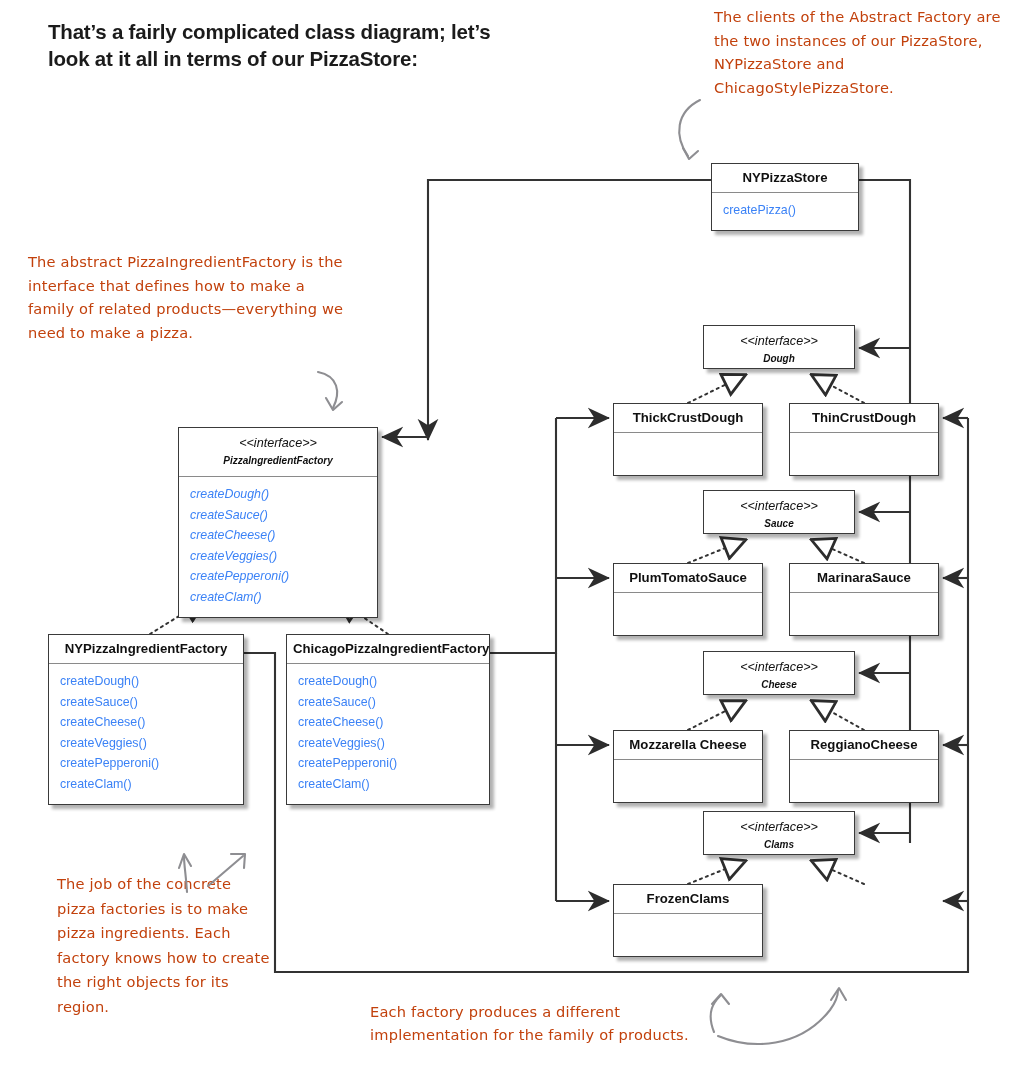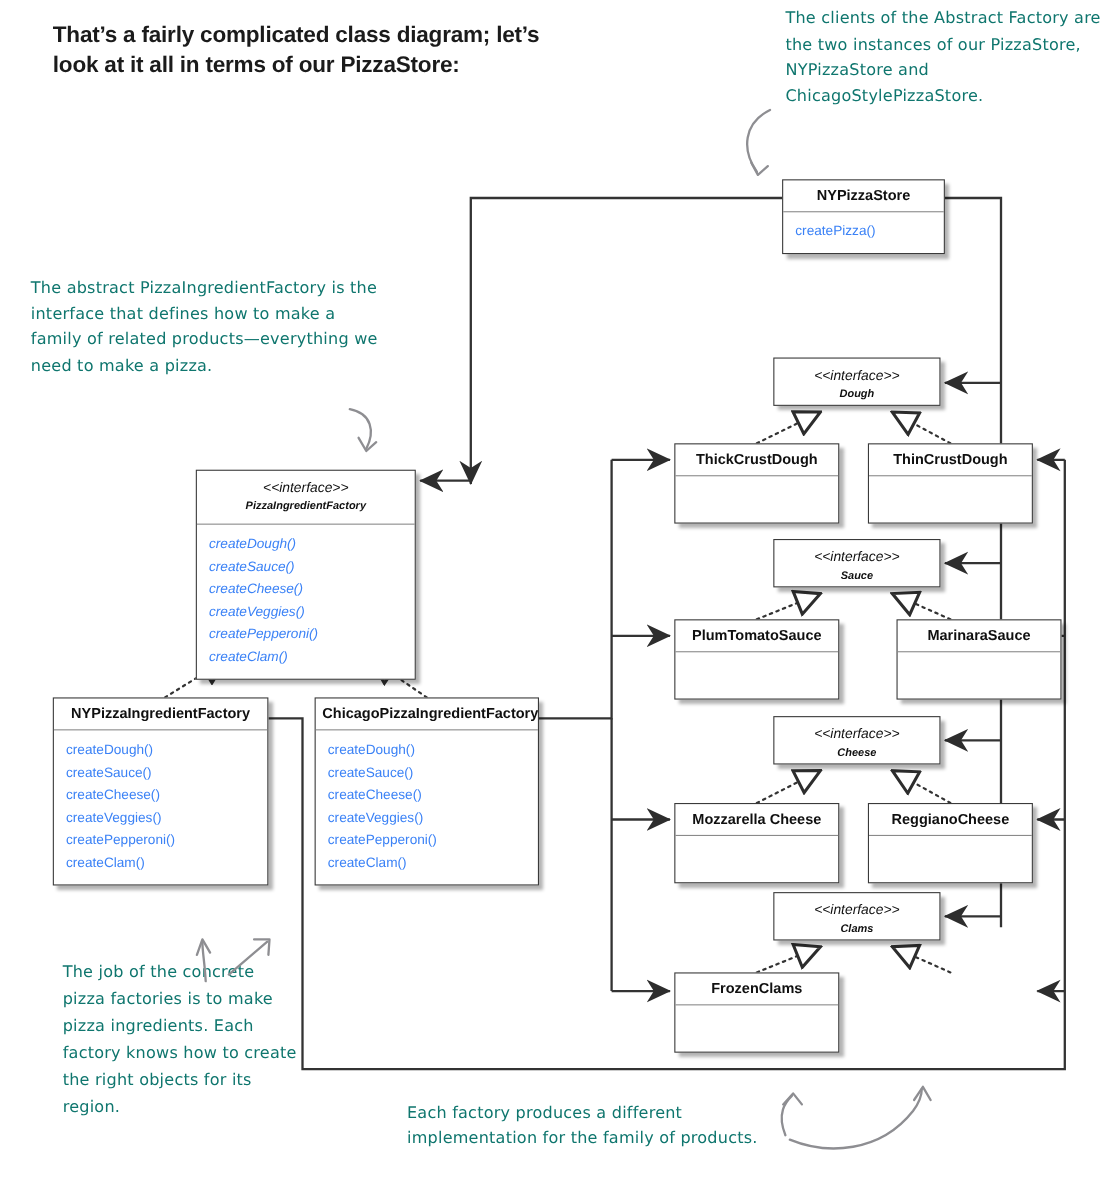--- a/index.html
+++ b/index.html
@@ -15,21 +15,21 @@
     position:absolute;left:48px;top:18px;width:470px;
     font-family:"Liberation Sans", sans-serif;
     font-weight:bold;font-size:20.5px;line-height:27px;
     letter-spacing:-0.2px;color:#1b1b1b;
   }
 
   
   .note{
     position:absolute;
     font-family:"DejaVu Sans", sans-serif;
-    color:#0f766e;font-size:14.6px;line-height:23.5px;
+    color:#c2410c;font-size:14.6px;line-height:23.5px;
     letter-spacing:0.2px;
   }
   .note-clients{left:714px;top:5px;width:290px;}
   .note-abstract{left:28px;top:250px;width:320px;}
   .note-job{left:57px;top:872px;width:215px;line-height:24.5px;}
   .note-each{left:370px;top:1000px;width:350px;line-height:23px;}
 
   
   #wires{position:absolute;left:0;top:0;width:1011px;height:1077px;
          pointer-events:none;}
@@ -63,21 +63,21 @@
   #box-cpif{left:286px;top:634px;width:204px;}
 
   #box-dough{left:703px;top:325px;width:152px;}
   #box-sauce{left:703px;top:490px;width:152px;}
   #box-cheese{left:703px;top:651px;width:152px;}
   #box-clams{left:703px;top:811px;width:152px;}
 
   #box-thickcrust{left:613px;top:403px;width:150px;}
   #box-thincrust{left:789px;top:403px;width:150px;}
   #box-plumtomato{left:613px;top:563px;width:150px;}
-  #box-marinara{left:789px;top:563px;width:150px;margin-left:26px;}
+  #box-marinara{left:789px;top:563px;width:150px;}
   #box-mozzarella{left:613px;top:730px;width:150px;}
   #box-reggiano{left:789px;top:730px;width:150px;}
   #box-frozenclams{left:613px;top:884px;width:150px;}
   #box-freshclams{left:789px;top:884px;width:150px;}
   .prodbox .body.empty{height:42px;}
   .ifacebox{height:44px;}
 </style>
 </head>
 <body>
 

